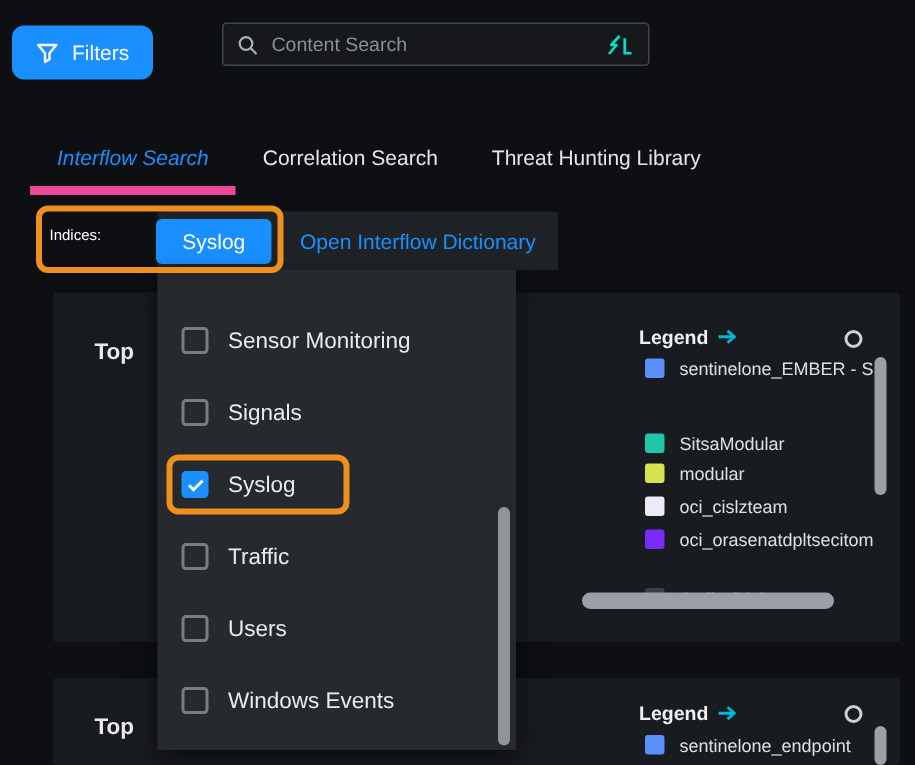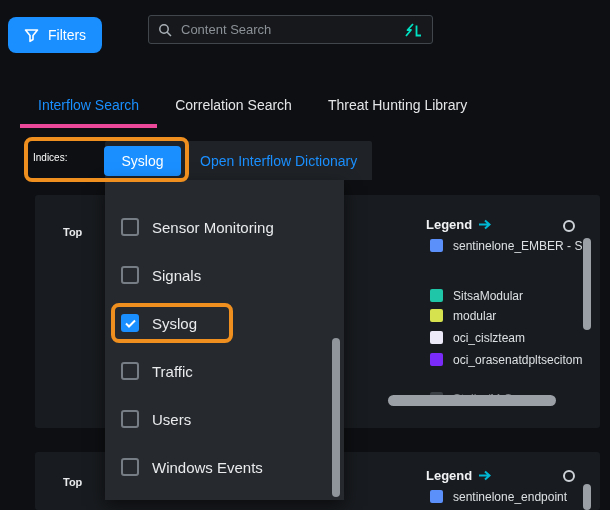--- a/index.html
+++ b/index.html
@@ -13,36 +13,36 @@
   .search-box{position:absolute;left:148px;top:15px;width:285px;height:29px;background:#16181b;
     border:1px solid #40464c;border-radius:3px;display:flex;align-items:center;gap:7px;
     padding:8px 9px;box-sizing:border-box;}
   .search-box input{flex:1;background:transparent;border:none;outline:none;color:#cfd3d7;
     font-size:13px;font-family:inherit;min-width:0;}
   .search-box input::placeholder{color:#8b9197;}
 
   
   .tabbar{position:absolute;left:20px;top:88px;display:flex;}
   .tab{padding:9px 18px 11px;font-size:14px;color:#e4e6e8;cursor:pointer;white-space:nowrap;}
-  .tab.active{color:#1a8fff;border-bottom:4px solid #ec4899;}
+  .tab.active{color:#1a8fff;border-bottom:6px solid #ec4899;font-style:italic;}
 
   
   .indices-bar{position:absolute;left:105px;top:141px;width:267px;height:39px;background:#1f2327;
     border-radius:2px 2px 0 0;z-index:10;}
   .indices-label{position:absolute;left:33px;top:152px;font-size:10px;color:#fff;z-index:12;}
   .syslog-btn{position:absolute;left:104px;top:146px;width:77px;height:30px;background:#1a8fff;
     border:none;border-radius:4px;color:#fff;font-size:14px;font-family:inherit;cursor:pointer;z-index:12;}
   .dict-link{position:absolute;left:200px;top:153px;font-size:14px;color:#1a8fff;cursor:pointer;
     text-decoration:none;z-index:12;}
 
   
   .panel{position:absolute;left:35px;width:565px;background:#181b1f;border-radius:3px;overflow:hidden;z-index:1;}
   .panel-top{top:195px;height:233px;}
   .panel-bottom{top:452px;height:58px;}
-  .top-label{position:absolute;left:28px;font-size:11px;font-weight:bold;color:#e8eaec;}
+  .top-label{position:absolute;left:28px;font-size:15px;font-weight:bold;color:#e8eaec;}
   .panel-top .top-label{top:31px;}
   .panel-bottom .top-label{top:24px;}
   .legend-header{position:absolute;left:383px;display:flex;align-items:center;gap:6px;margin-left:8px;}
   .panel-top .legend-header{top:22px;}
   .panel-bottom .legend-header{top:16px;}
   .legend-title{font-size:13px;font-weight:bold;color:#f0f2f4;}
   .circle-icon{position:absolute;left:528px;width:12px;height:12px;border:2px solid #ccd2d7;
     border-radius:50%;box-sizing:border-box;cursor:pointer;}
   .panel-top .circle-icon{top:25px;}
   .panel-bottom .circle-icon{top:18px;}

